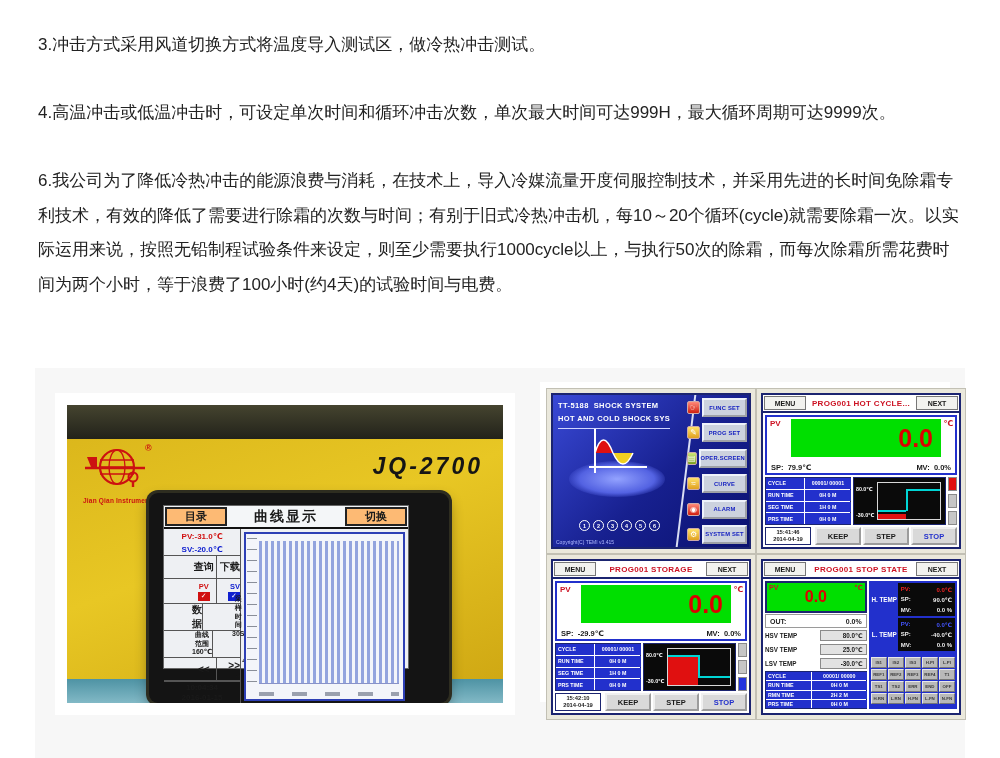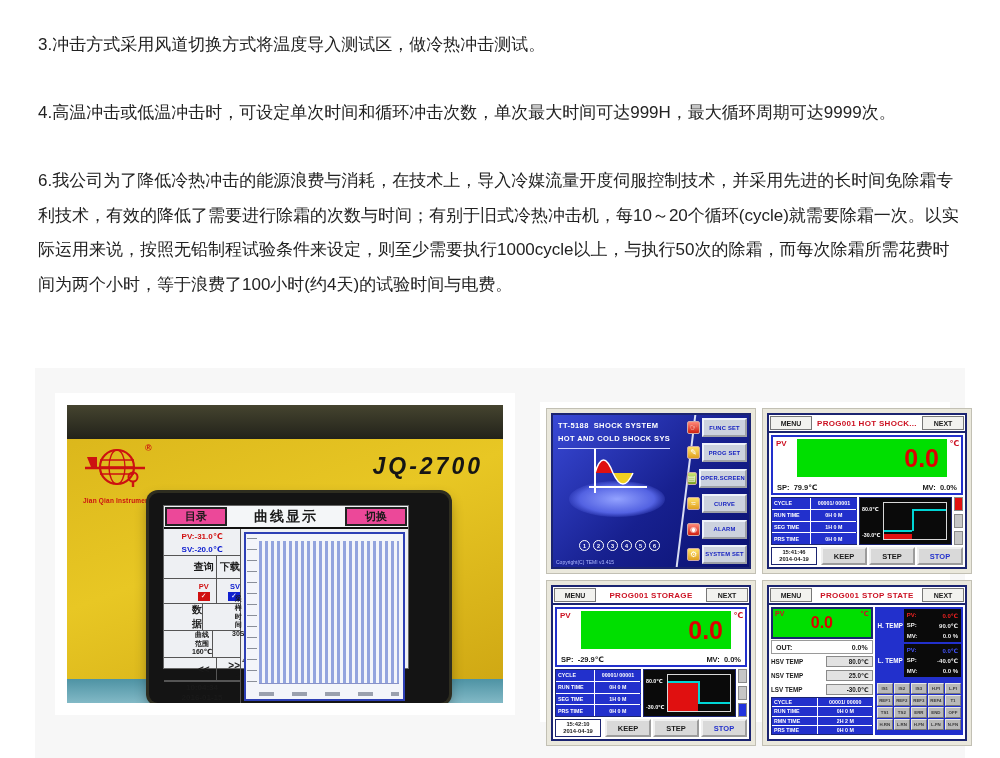--- a/index.html
+++ b/index.html
@@ -18,21 +18,21 @@
   .m-botband{position:absolute;left:0;bottom:0;right:0;height:24px;background:linear-gradient(#4e93a4,#82b9c6);}
   .m-logo{position:absolute;left:16px;top:42px;width:92px;}
   .m-logo .reg{position:absolute;left:62px;top:-4px;color:#c11;font-size:9px;font-weight:bold;}
   .m-brand{color:#c11;font-size:6.5px;font-weight:bold;margin-top:2px;letter-spacing:.2px;}
   .m-model{position:absolute;right:20px;top:48px;font-style:italic;font-weight:bold;font-size:23px;letter-spacing:3px;color:#151515;}
   .bezel{position:absolute;left:82px;top:88px;width:272px;height:186px;background:#141414;border-radius:9px;
          padding:12px 14px;box-shadow:0 0 0 3px #2e2d20, 0 6px 14px rgba(0,0,0,.45);}
   .lcd{width:244px;height:162px;background:#eef0f3;display:flex;flex-direction:column;border:1px solid #666;}
   .lcd-head{display:flex;height:24px;background:#f4f6f8;border-bottom:2px solid #111;}
   .lcd-head .cell{display:flex;align-items:center;justify-content:center;font-weight:bold;}
-  .btn-menu,.btn-switch{width:58px;border:2px solid #222;margin:1px;font-size:11px;background:#ec4899;}
+  .btn-menu,.btn-switch{width:58px;border:2px solid #222;margin:1px;font-size:11px;background:#fdba74;}
   .lcd-title{flex:1;font-size:14px;letter-spacing:2px;}
   .lcd-body{flex:1;display:flex;}
   .lcol{width:76px;display:flex;flex-direction:column;border-right:1px solid #555;font-weight:bold;}
   .lrow{display:flex;border-bottom:1px solid #555;padding-left:28px;}
   .lrow>div{flex:1;display:flex;flex-direction:column;align-items:center;justify-content:center;border-right:1px solid #555;}
   .lrow>div:last-child{border-right:none;align-items:flex-end;}
   .pvsv{flex-direction:column;padding:1px 2px;font-size:8px;}
   .pvline{color:#d01010;width:100%;display:flex;justify-content:space-between;}
   .svline{color:#1020d0;width:100%;display:flex;justify-content:space-between;}
   .h22{height:22px;}.h24{height:24px;}.h26{height:26px;gap:29px;}
@@ -45,22 +45,22 @@
   .timebox{margin-top:auto;border-top:1px solid #555;height:22px;display:flex;flex-direction:column;align-items:center;justify-content:center;font-size:8px;line-height:1.2;}
   .chart{flex:1;margin:3px;border:2px solid #2d3fb5;background:#f3f5fa;position:relative;}
   .yaxis{position:absolute;left:1px;top:4px;bottom:16px;width:10px;
          background:repeating-linear-gradient(180deg,#8a8f99 0 1px,transparent 1px 11px);}
   .stripes{position:absolute;left:13px;right:4px;top:7px;bottom:15px;
            background:repeating-linear-gradient(90deg,#93a4de 0 3.5px,#f3f5fa 3.5px 6px);
            border-bottom:1px solid #8892c8;}
   .xaxis{position:absolute;left:13px;right:4px;bottom:3px;height:4px;
          background:repeating-linear-gradient(90deg,#9aa0ae 0 15px,transparent 15px 33px);}
   
-  .panel{position:absolute;left:505px;top:34px;width:410px;height:320px;background:#ffffff;
-         padding:6px;box-sizing:border-box;display:grid;grid-template-columns:1fr 1fr;grid-template-rows:1fr 1fr;gap:6px;}
+  .panel{position:absolute;left:505px;top:14px;width:410px;height:320px;background:#ffffff;
+         padding:6px;box-sizing:border-box;display:grid;grid-template-columns:1fr 1fr;grid-template-rows:1fr 1fr;}
   .scr{background:#eae8dc;border:1px solid #c2c0b4;padding:4px;box-sizing:border-box;}
   .scr-in{width:100%;height:100%;border:2px solid #1b2470;background:#fff;box-sizing:border-box;position:relative;overflow:hidden;}
   
   .splash{background:linear-gradient(135deg,#3949d6,#17208f 55%,#0a1170);
           position:relative;width:100%;height:100%;}
   .sp-title{position:absolute;left:5px;top:5px;color:#fff;font-weight:bold;font-size:7.5px;letter-spacing:.4px;line-height:1.7;}
   .sp-title .u{border-bottom:1px solid #cfd4ff;padding-bottom:2px;}
   .sp-divider{position:absolute;right:62px;top:-6px;bottom:-6px;width:10px;border-right:2px solid rgba(240,244,255,.9);transform:skewX(-7deg);}
   .sp-btns{position:absolute;right:2px;top:3px;bottom:3px;width:60px;display:flex;flex-direction:column;justify-content:space-between;}
   .sp-item{display:flex;align-items:center;gap:2px;}
@@ -292,21 +292,21 @@
             <span class="sp-btn">SYSTEM SET</span>
           </div>
         </div>
       </div>
     </div>
 
     <div class="scr">
       <div class="scr-in">
         <div class="rt-head">
           <div class="rt-mn">MENU</div>
-          <div class="rt-title">PROG001 HOT SHOCK...</div>
+          <div class="rt-title">PROG001 HOT CYCLE...</div>
           <div class="rt-mn">NEXT</div>
         </div>
         <div class="rt-main">
           <span class="rt-pv">PV</span>
           <div class="rt-green">
             <span class="rt-val">0.0</span>
           </div>
           <span class="rt-unit">℃</span>
           <div class="rt-spmv">
             <span><span>SP:</span>&nbsp;&nbsp;<span>79.9℃</span></span>

